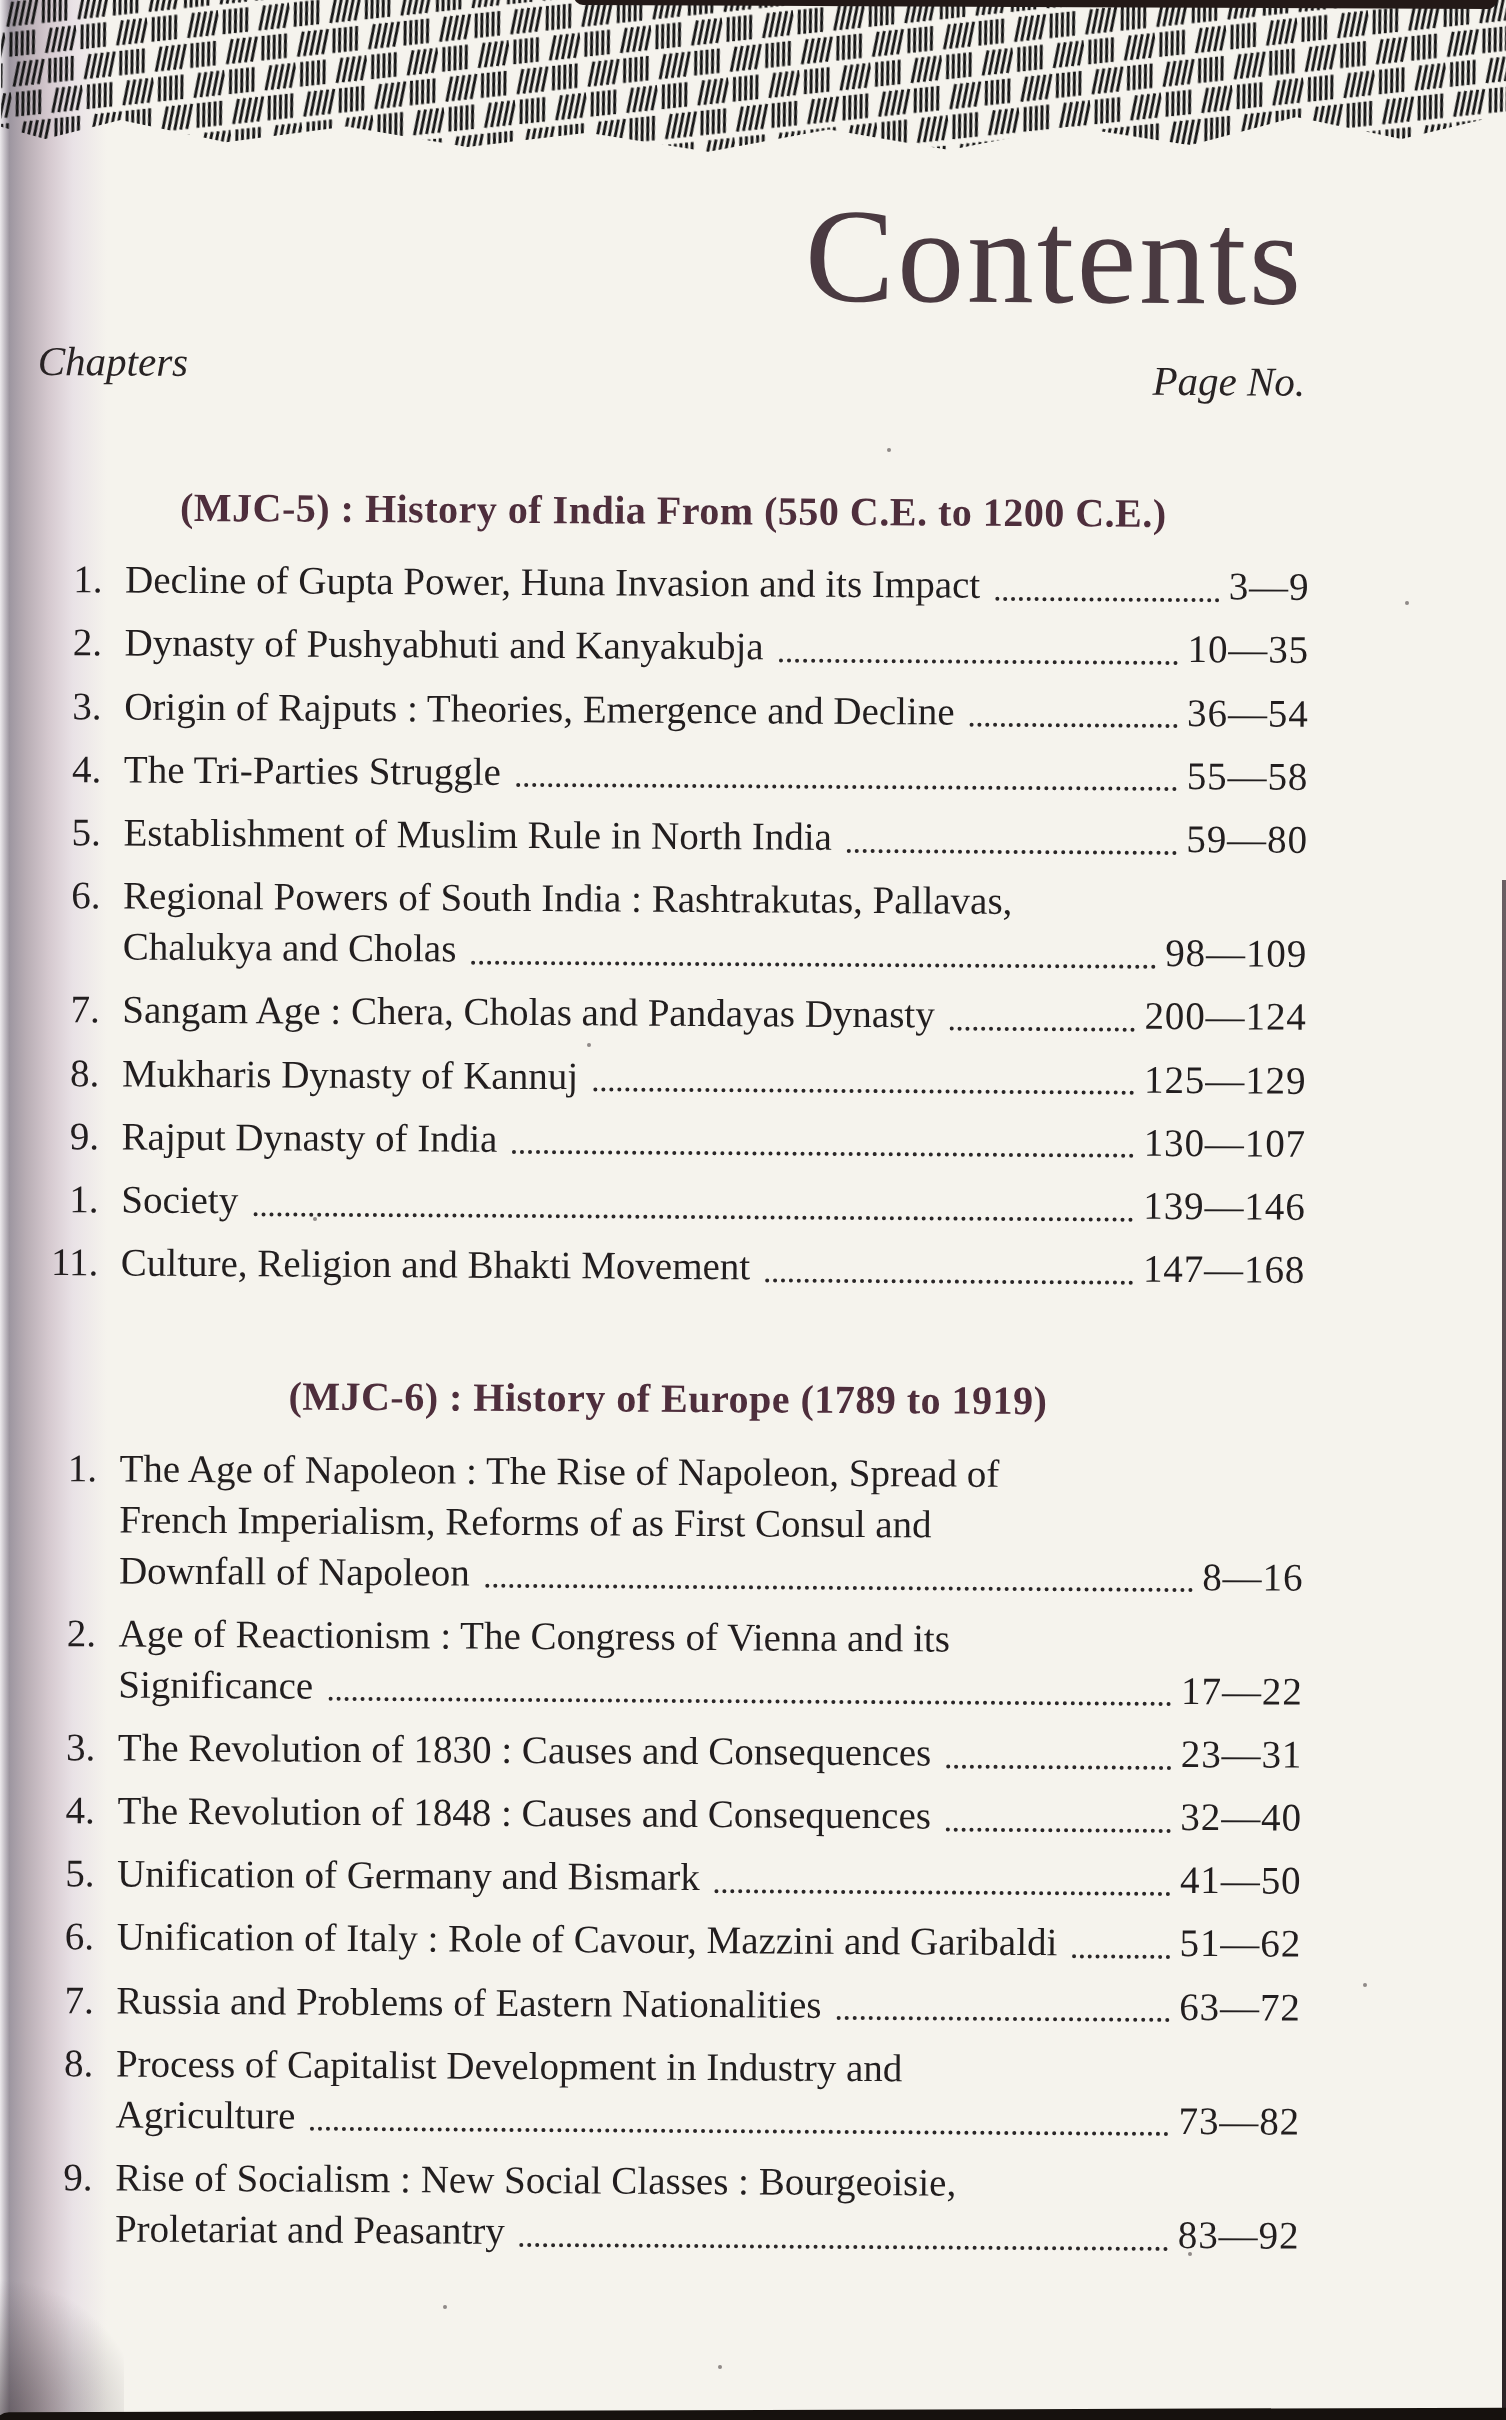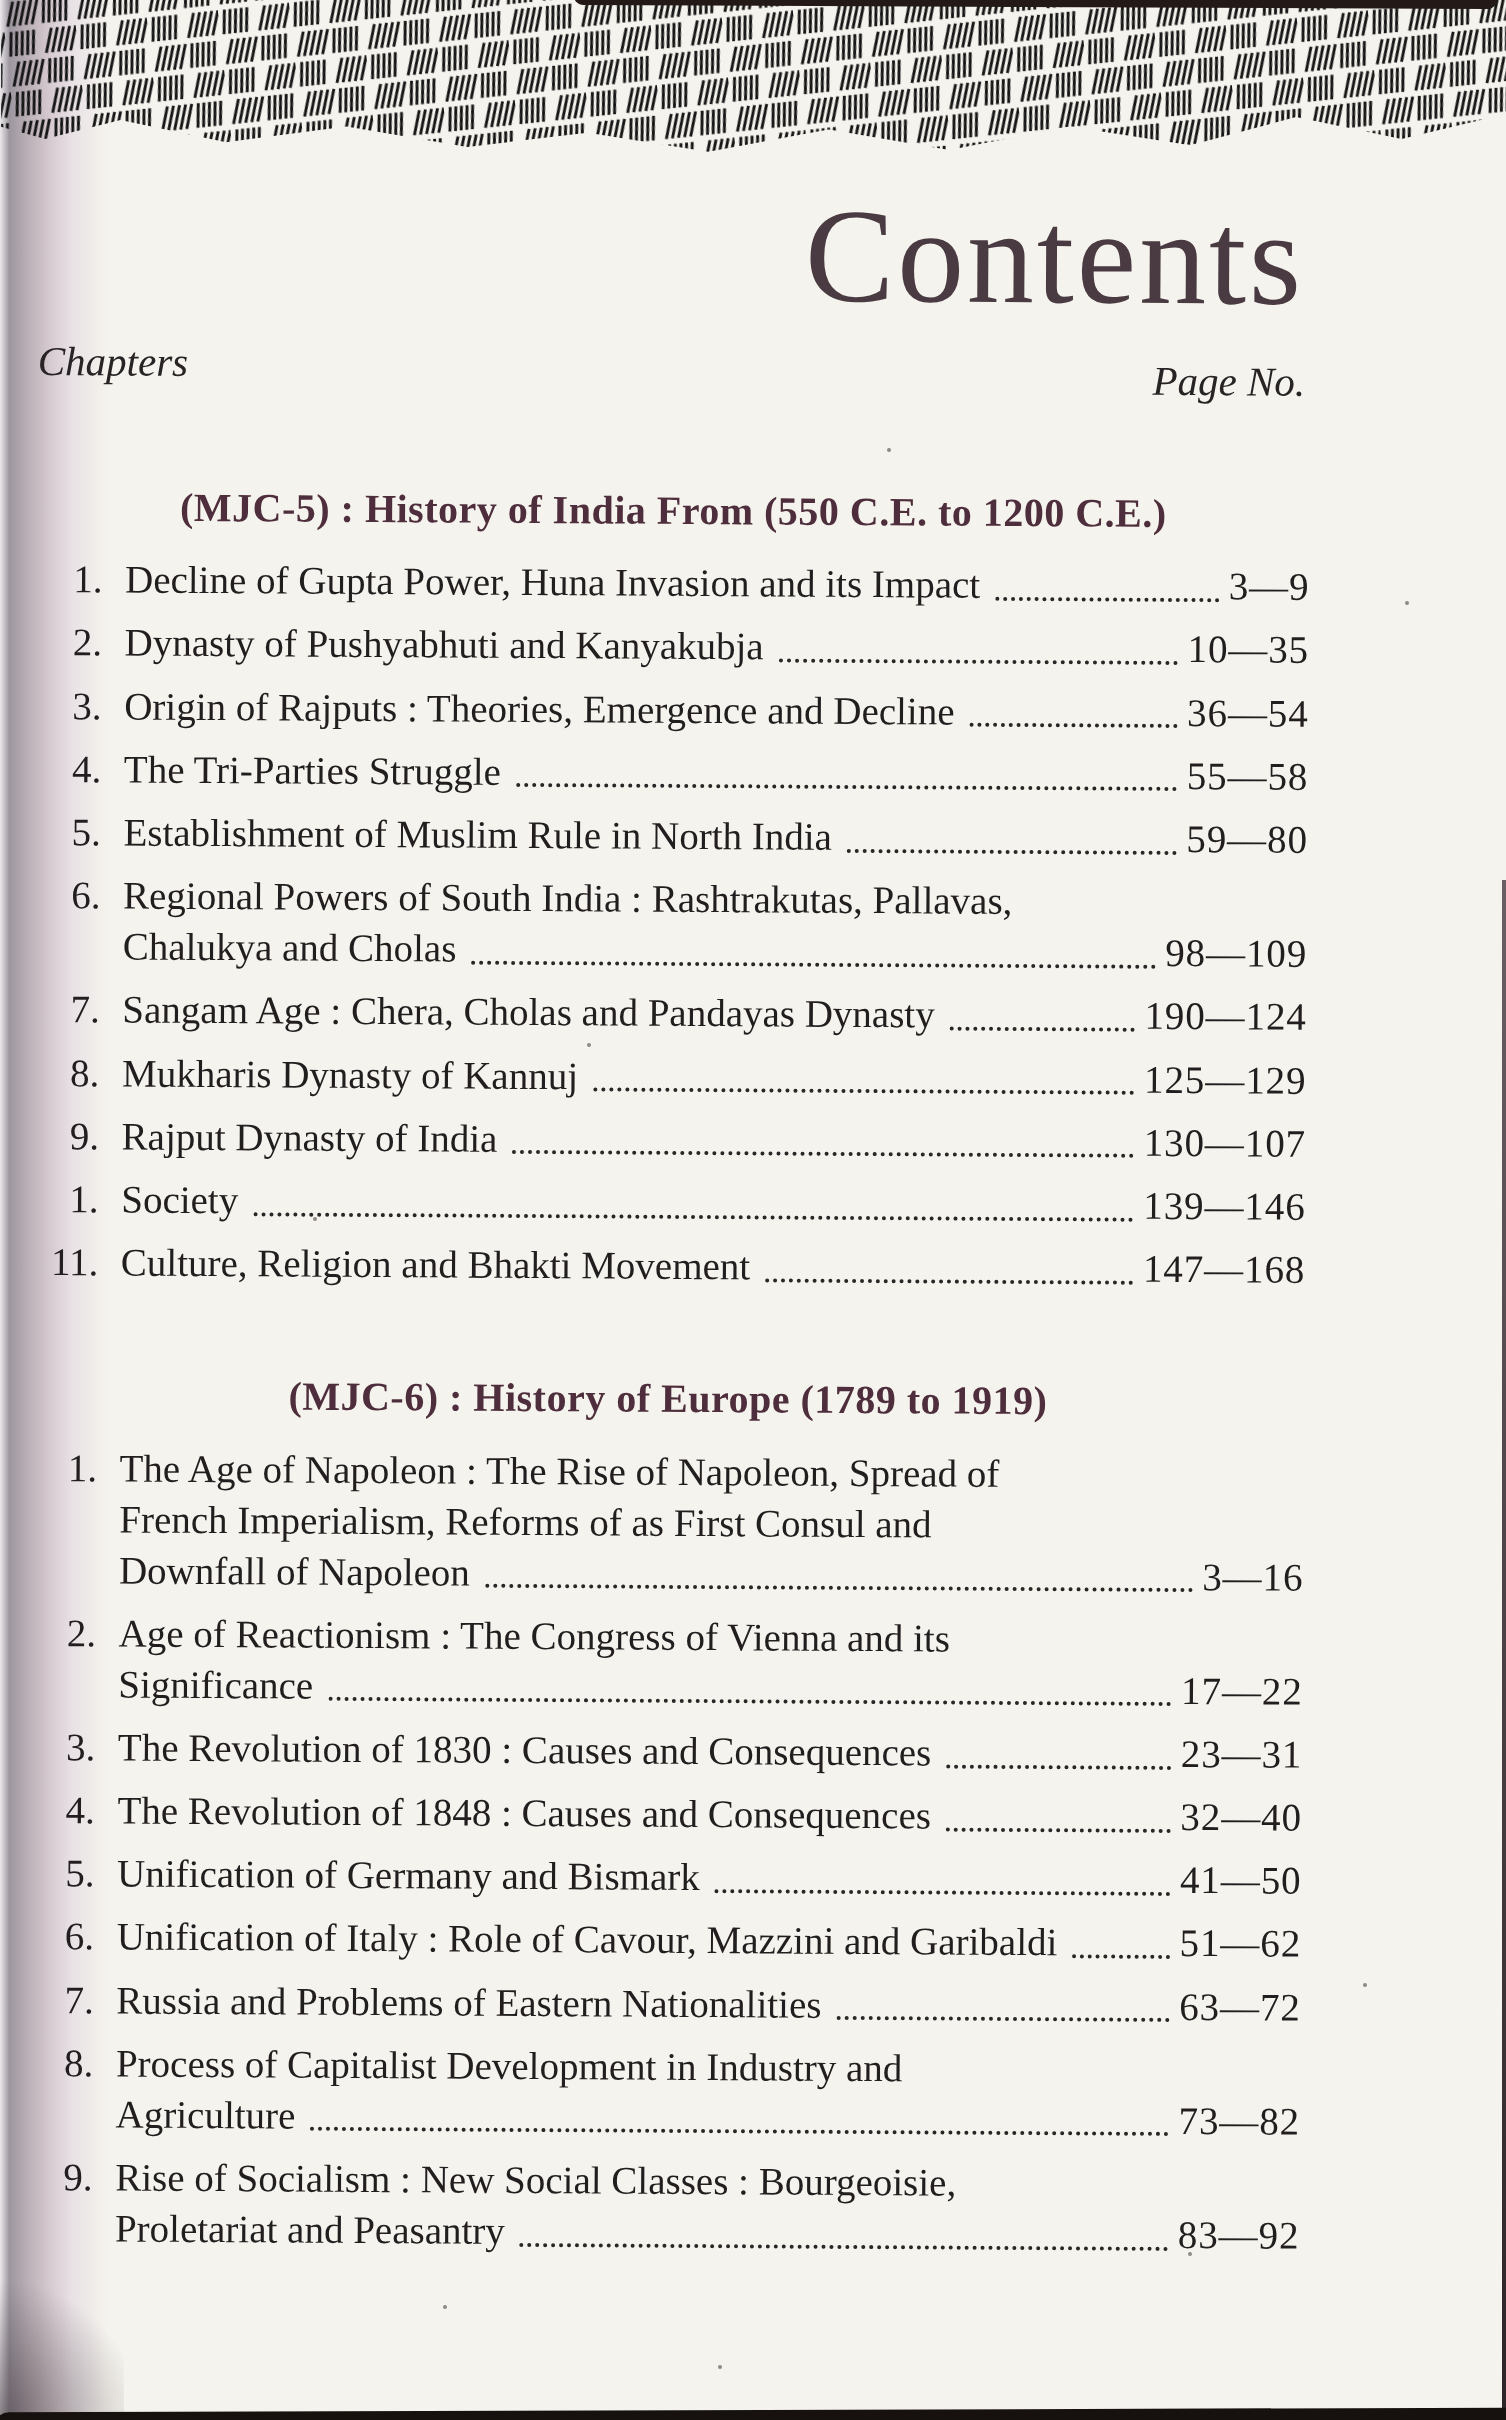--- a/index.html
+++ b/index.html
@@ -205,21 +205,21 @@
                 <span class="pages">98—109</span>
               </div>
             </div>
           </div>
           <div class="entry">
             <div class="entry-num">7.</div>
             <div class="entry-body">
               <div class="entry-line">
                 <span class="line-text">Sangam Age : Chera, Cholas and Pandayas Dynasty</span>
                 <span class="leader"></span>
-                <span class="pages">190—124</span>
+                <span class="pages">200—124</span>
               </div>
             </div>
           </div>
           <div class="entry">
             <div class="entry-num">8.</div>
             <div class="entry-body">
               <div class="entry-line">
                 <span class="line-text">Mukharis Dynasty of Kannuj</span>
                 <span class="leader"></span>
                 <span class="pages">125—129</span>
@@ -266,21 +266,21 @@
             <div class="entry-body">
               <div class="entry-line">
                 <span class="line-text">The Age of Napoleon : The Rise of Napoleon, Spread of</span>
               </div>
               <div class="entry-line">
                 <span class="line-text">French Imperialism, Reforms of as First Consul and</span>
               </div>
               <div class="entry-line">
                 <span class="line-text">Downfall of Napoleon</span>
                 <span class="leader"></span>
-                <span class="pages">3—16</span>
+                <span class="pages">8—16</span>
               </div>
             </div>
           </div>
           <div class="entry">
             <div class="entry-num">2.</div>
             <div class="entry-body">
               <div class="entry-line">
                 <span class="line-text">Age of Reactionism : The Congress of Vienna and its</span>
               </div>
               <div class="entry-line">

